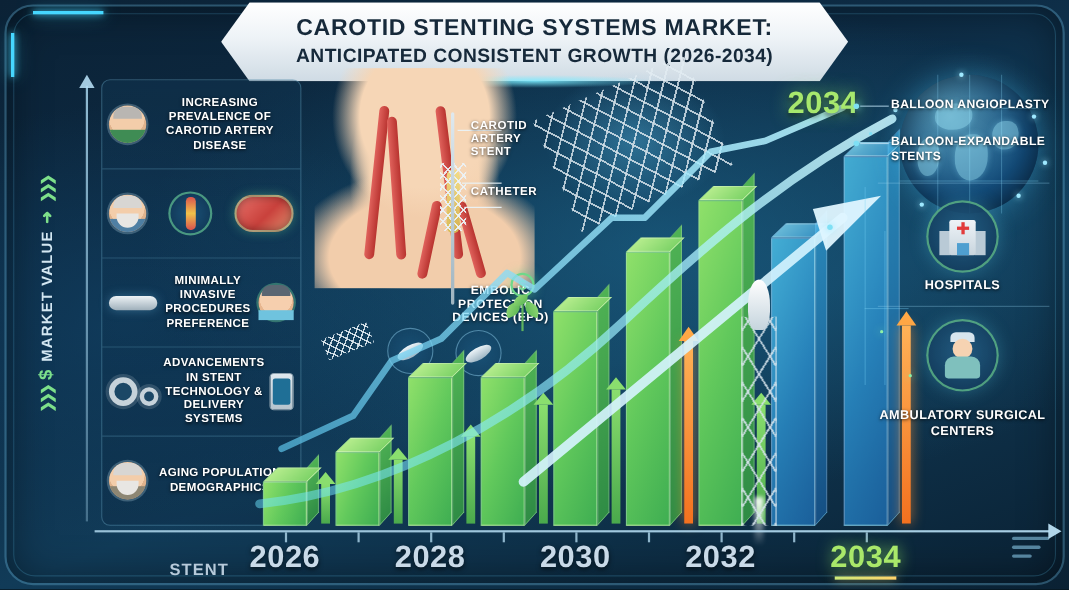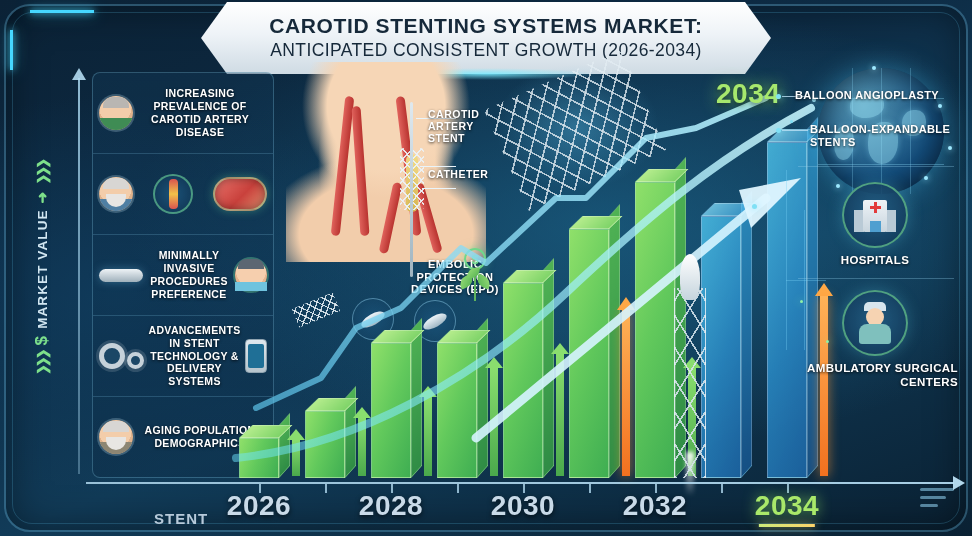--- a/index.html
+++ b/index.html
@@ -49,21 +49,21 @@
     background:linear-gradient(180deg,#ffffff 0%,#eef3f7 45%,#cfdbe4 100%);
     clip-path: polygon(26px 0, calc(100% - 26px) 0, 100% 50%, calc(100% - 26px) 100%, 26px 100%, 0 50%);
     display:flex; flex-direction:column; align-items:center; justify-content:center;
     box-shadow:0 4px 18px rgba(0,0,0,.45);
   }
   .title-banner .t1{
     font-size:21px; font-weight:bold; color:#16293a; letter-spacing:.6px;
     line-height:1.05; white-space:nowrap;
   }
   .title-banner .t2{
-    font-size:17.5px; font-weight:normal; color:#16293a; letter-spacing:.4px;
+    font-size:17.5px; font-weight:bold; color:#16293a; letter-spacing:.4px;
     line-height:1.15; margin-top:3px; white-space:nowrap;
   }
   .banner-glow{
     position:absolute; left:50%; transform:translateX(-50%); top:68px;
     width:220px; height:12px;
     background:radial-gradient(ellipse at center, rgba(120,235,255,.85), rgba(120,235,255,0) 70%);
   }
 
   
   .axis-y-wrap{
@@ -719,21 +719,21 @@
     <div class="node" style="left:6px;top:34px;"></div>
     <div class="node" style="left:66px;top:2px;"></div>
     <div class="node" style="left:132px;top:40px;"></div>
     <div class="node" style="left:118px;top:112px;"></div>
     <div class="node" style="left:30px;top:120px;"></div>
     <div class="node" style="left:142px;top:82px;"></div>
   </div>
 
   <div class="right-panel">
     <div class="rp-lead" style="left:-10px;top:22px;width:26px;"></div>
-    <div class="rp-label" style="left:3px;top:15px;width:150px;">BALLOON ANGIOPLASTY</div>
+    <div class="rp-label" style="left:18px;top:15px;width:150px;">BALLOON ANGIOPLASTY</div>
 
     <div class="rp-lead" style="left:-10px;top:56px;width:26px;"></div>
     <div class="rp-label" style="left:18px;top:49px;width:150px;">BALLOON-EXPANDABLE STENTS</div>
 
     <div class="rp-div" style="top:92px;"></div>
 
     <div class="badge" style="left:50px;top:108px;">
       <div class="hospital">
         <div class="wingL"></div>
           <div class="wingR"></div>
@@ -747,21 +747,21 @@
 
     <div class="rp-div" style="top:204px;"></div>
 
     <div class="badge" style="left:50px;top:216px;">
       <div class="nurse">
         <div class="cap"></div>
           <div class="head"></div>
           <div class="body"></div>
       </div>
     </div>
-    <div class="rp-badge-label" style="top:288px;text-align:right;">AMBULATORY SURGICAL CENTERS</div>
+    <div class="rp-badge-label" style="top:298px;">AMBULATORY SURGICAL CENTERS</div>
 
     <div class="rp-dot" style="left:-16px;top:20px;"></div>
     <div class="rp-dot" style="left:-16px;top:54px;"></div>
     <div class="rp-dot" style="left:-40px;top:130px;"></div>
   </div>
 
   <div class="circuit" style="left:786px;top:170px;">
     <i style="left:0;top:0;width:1px;height:180px;"></i>
     <i style="left:18px;top:40px;width:1px;height:140px;"></i>
     <i style="left:0;top:110px;width:40px;height:1px;"></i>

